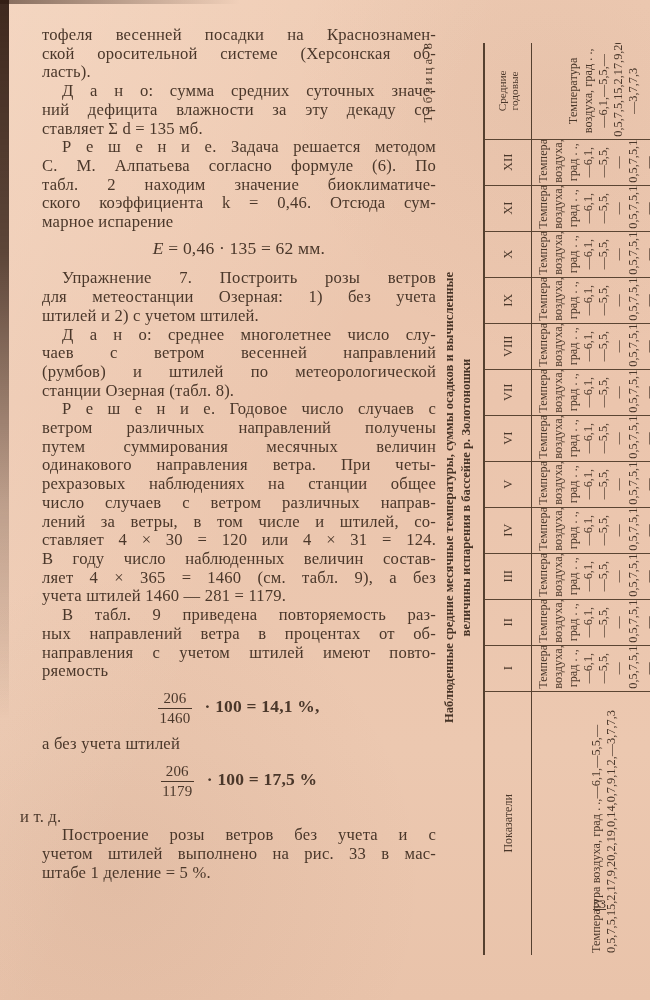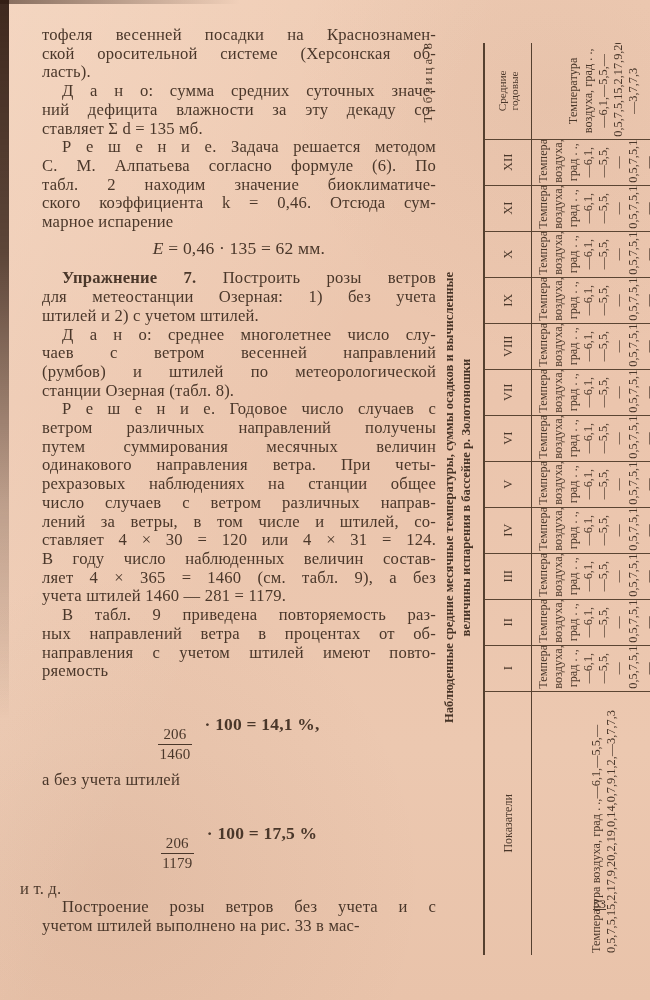--- a/index.html
+++ b/index.html
@@ -30,30 +30,30 @@
     font-size:16.6px; line-height:18.7px;
     letter-spacing: 0.2px;
   }
   .para { margin:0; }
   .line { text-align: justify; text-align-last: justify; white-space: normal; }
   .para > .line:last-child,
   .lines > .line:last-child { text-align-last: left; }
   .para.ind > .line:first-child { text-indent: 20px; }
   .para.gap { margin-top: 12px; }
   .para.hang { margin-left: -22px; }
-  .bold { font-weight: bold; }
+  .bold { font-weight: normal; }
   .it { font-style: italic; }
 
   .formula {
     text-align:center; font-size:17.5px; margin:7px 0 6px 0;
   }
   .formula.fr { margin:9px 0 8px 0; }
   .frac {
     display:inline-flex; flex-direction:column; vertical-align:middle;
-    font-size:15px; line-height:17px; text-align:center;margin-top:36px;
+    font-size:15px; line-height:17px; text-align:center;
   }
   .frac .num { border-bottom:1.4px solid #4a372a; padding:0 5px 1px 5px; }
   .frac .den { padding-top:1px; }
   .frest { margin-left:13px;font-weight:bold; }
 
   
   #table-rot {
     position:absolute; left:60px; top:390px; width:935px; height:215px;
     transform: rotate(-90deg);
   }
@@ -184,20 +184,21 @@
       </span><span class="frest">· 100 = 17,5 %</span>
     </div>
 
     <div class="para noind hang">
       <div class="line">и т. д.</div>
     </div>
 
     <div class="para ind">
       <div class="line">Построение розы ветров без учета и с</div>
         <div class="line">учетом штилей выполнено на рис. 33 в мас-</div>
+        <div class="line">штабе 1 деление = 5 %.</div>
     </div>
 
   </div>
 
   <div id="table-rot">
     <div id="tbl-caption">Таблица 8</div>
     <div id="tbl-title">
       <div>Наблюденные средние месячные температуры, суммы осадков и вычисленные</div>
       <div>величины испарения в бассейне р. Золотоношки</div>
     </div>

